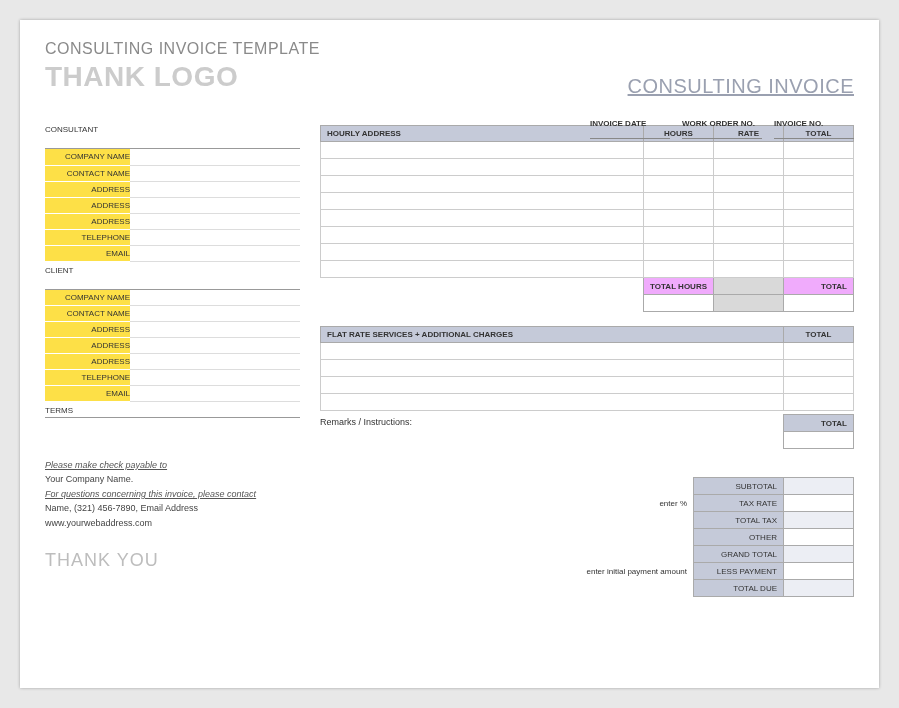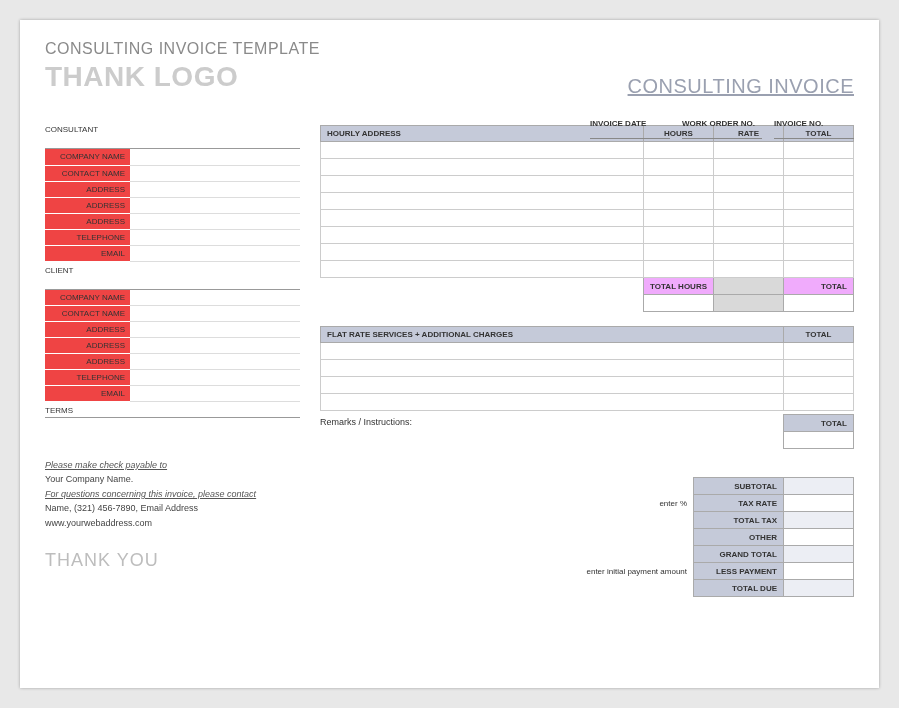--- a/index.html
+++ b/index.html
@@ -74,24 +74,23 @@
   .section-label {
     font-size: 8px;
     color: #333;
     border-bottom: 1px solid #999;
     padding-bottom: 14px;
     margin-bottom: 0;
   }
   .field-table { width: 100%; border-collapse: collapse; }
   .field-table td { height: 16px; vertical-align: middle; }
   .field-label {
-    background: #ef4444;
+    background: #fde047;
     text-align: right;
     font-size: 8px;
-    padding-right: 5px;
     width: 85px;
     border-bottom: 1px solid #fff;
     margin-left: 24px;
   }
   .field-val {
     font-size: 8px;
     padding-left: 5px;
     border-bottom: 1px solid #ddd;
   }
   .terms-label {
@@ -169,21 +168,21 @@
     font-size: 8px;
     text-align: right;
     padding-right: 6px;
     border: none;
     width: 180px;
     color: #333;
   }
   .summary-tbl td.lbl {
     background: #c5cad9;
     font-size: 8px;
-    font-weight: bold;
+    font-weight: normal;
     text-align: right;
     padding: 2px 6px;
     border: 1px solid #aaa;
     width: 90px;
   }
   .summary-tbl td.val {
     border: 1px solid #aaa;
     width: 70px;
     font-size: 8px;
   }

